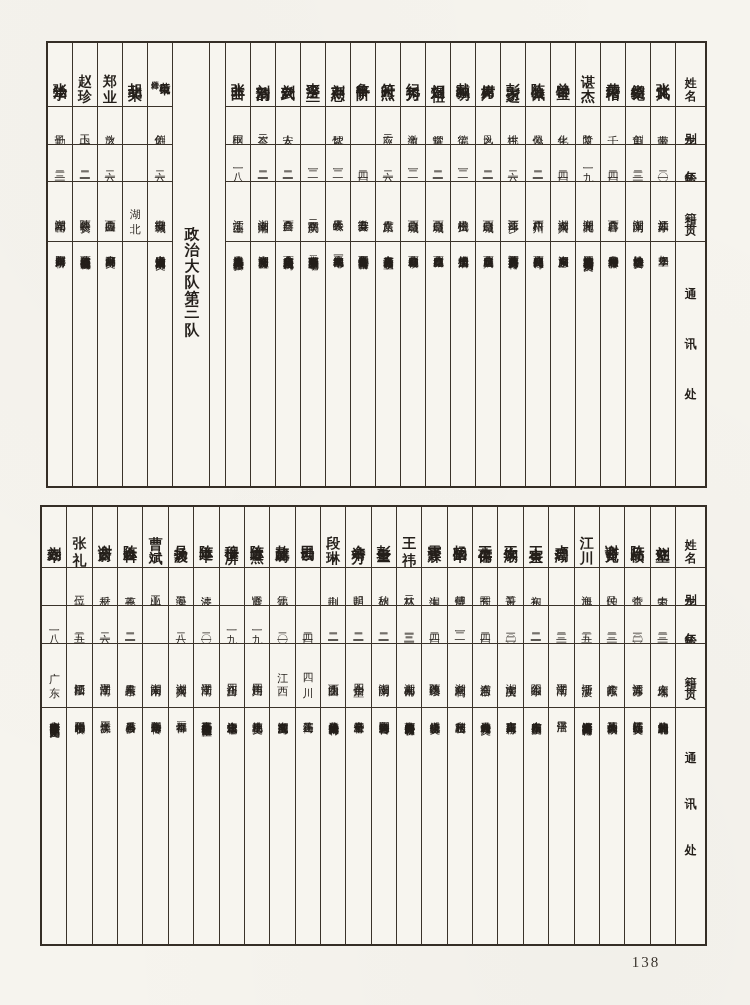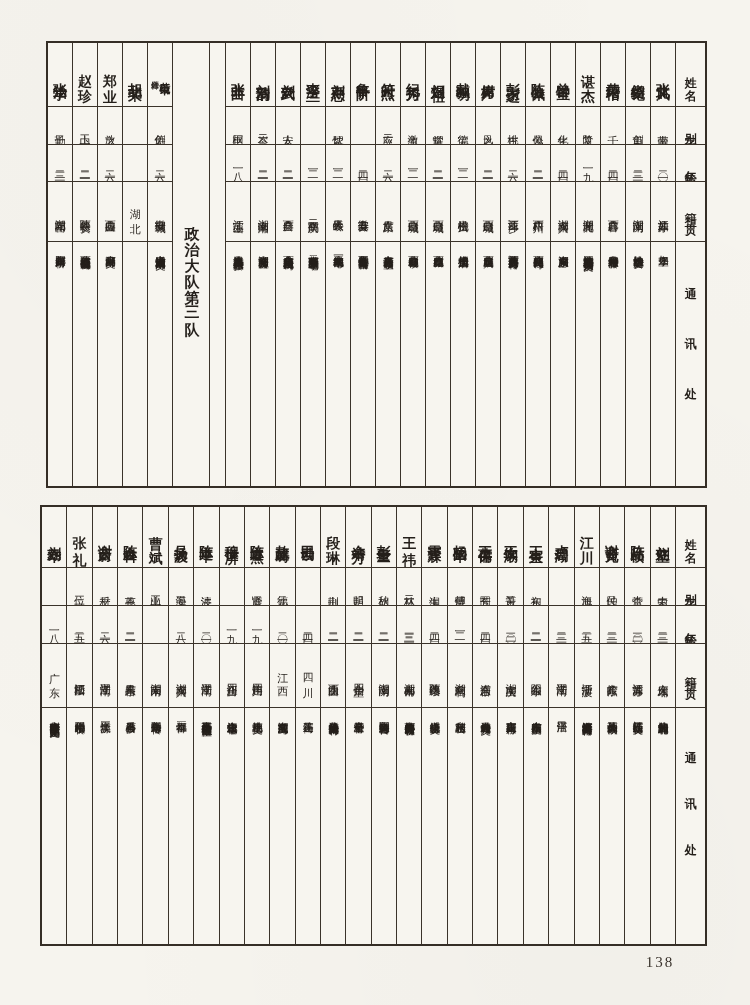--- a/index.html
+++ b/index.html
@@ -89,21 +89,21 @@
   .hd-j{letter-spacing:12px;padding-top:6px;}
   .hd-d{letter-spacing:50px;padding-top:30px;}
   .t2 .hd-d{letter-spacing:46px;padding-top:28px;}
 
   .seplbl{
     font-size:15px;font-weight:700;
     letter-spacing:16px;padding-top:10px;
   }
 
   #page-number{
-    position:absolute;left:630px;top:954px;
+    position:absolute;left:616px;top:954px;
     width:60px;text-align:center;
     font-size:15px;letter-spacing:2px;color:#3a332c;
     font-family:"Liberation Serif","DejaVu Serif",serif;
   }
 </style>
 </head>
 <body>
 
 <div class="sheet">
   <div id="top-table" class="tbl t1">

